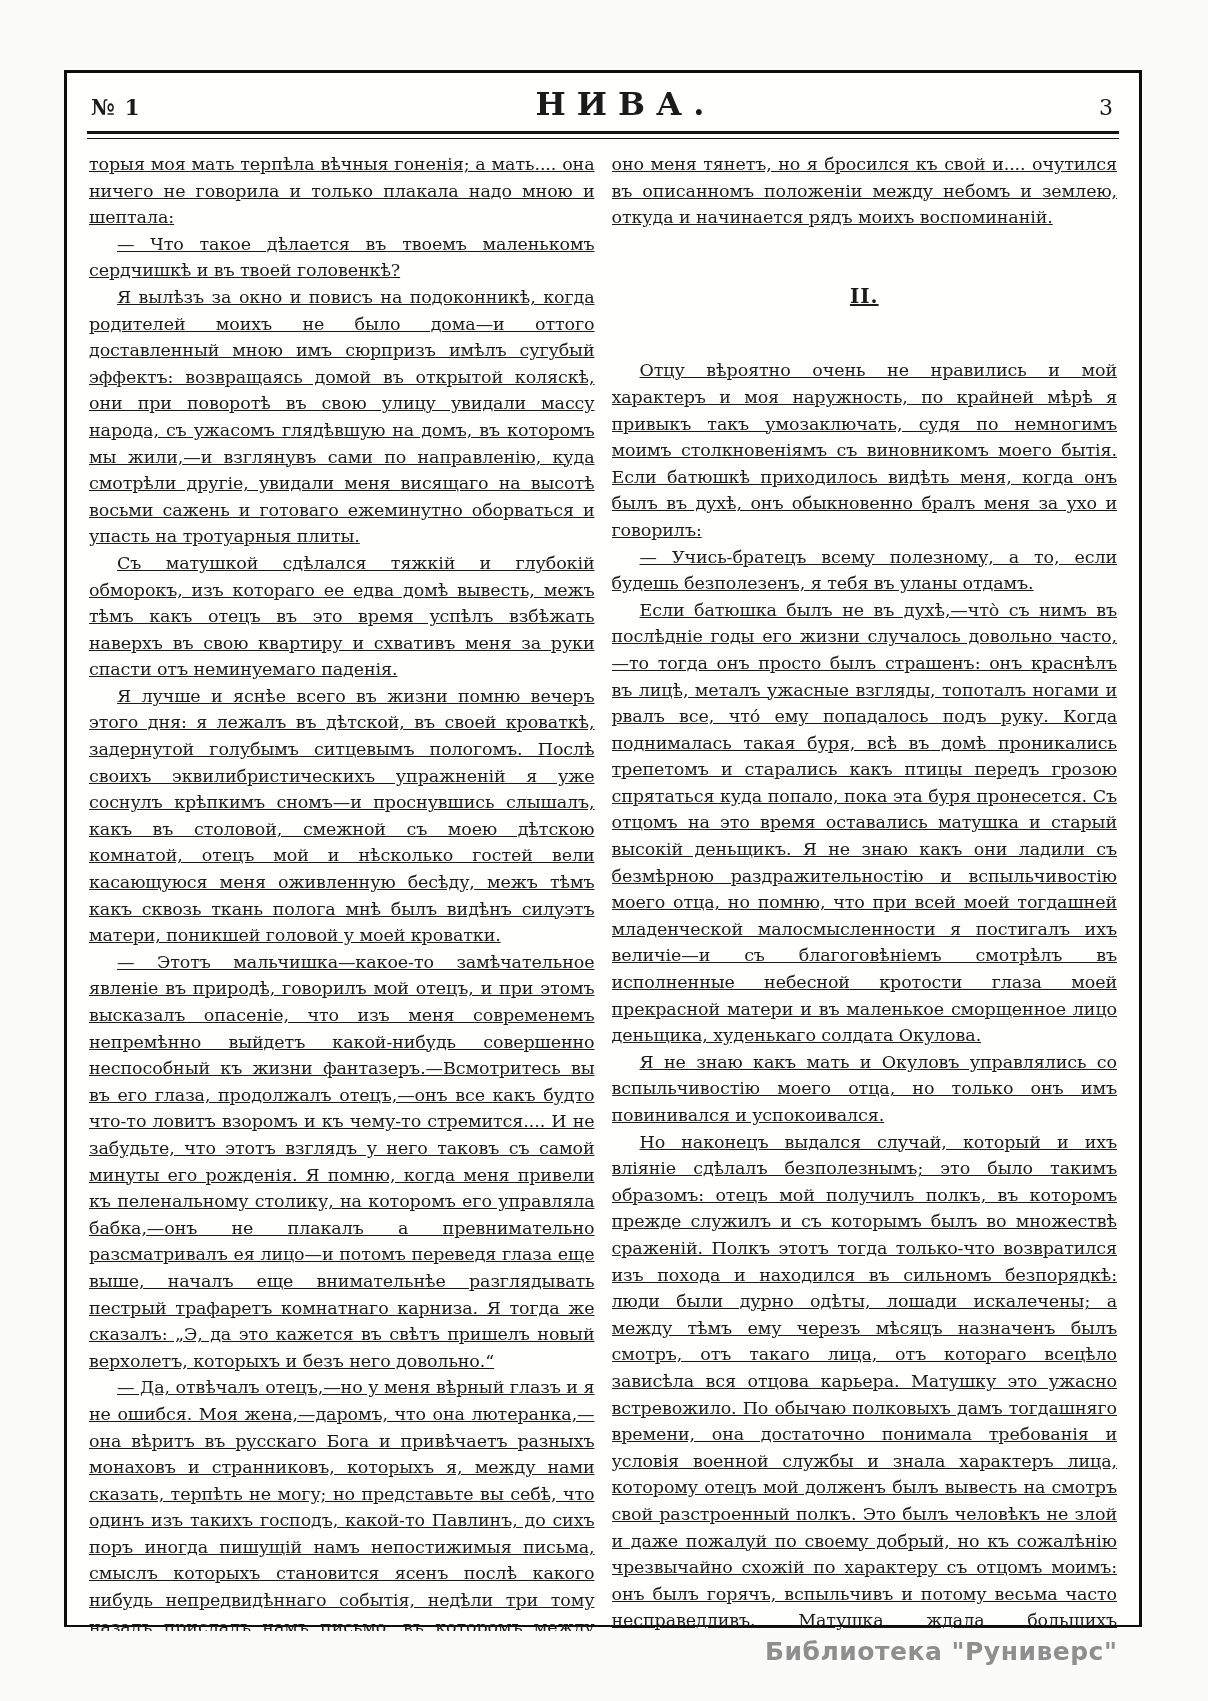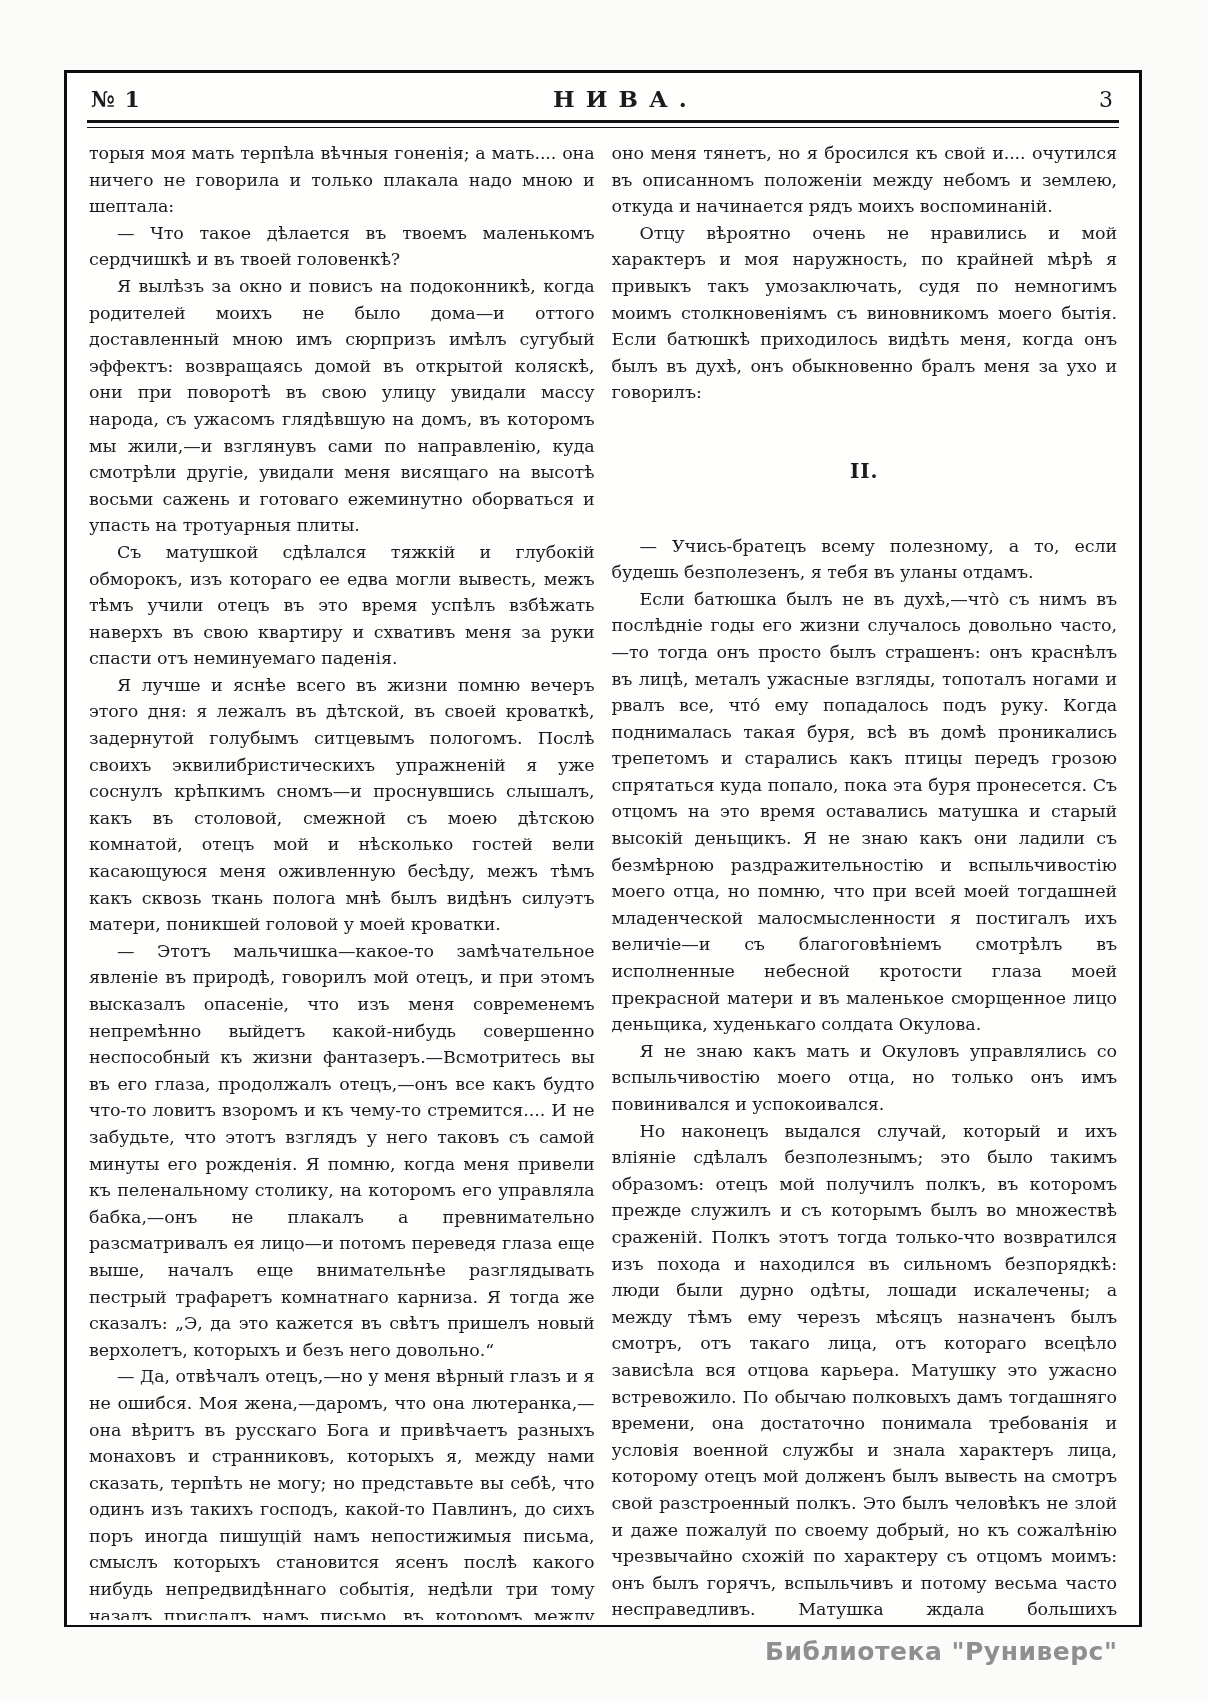--- a/index.html
+++ b/index.html
@@ -24,21 +24,21 @@
     align-items: baseline;
     justify-content: space-between;
     padding: 12px 26px 6px 24px;
   }
   .issue-number {
     font-size: 22px;
     font-weight: 600;
     letter-spacing: 1px;
   }
   .masthead-title {
-    font-size: 23px;
+    font-size: 32px;
     font-weight: 600;
     letter-spacing: 11px;
     text-indent: 11px;
     text-align: center;
     flex: 1;
   }
   .page-number {
     font-size: 22px;
     font-weight: 500;
   }
@@ -46,20 +46,21 @@
     margin: 2px 20px 0 20px;
     height: 4px;
     border-top: 3px solid #141414;
     border-bottom: 1px solid #141414;
   }
   .text-columns {
     display: flex;
     gap: 17px;
     padding: 12px 22px 0 22px;
     height: 1480px;
+    text-decoration: underline;
   }
   .col {
     flex: 1 1 0;
     overflow: hidden;
     text-align: justify;
     font-size: 17.5px;
     line-height: 26.6px;
     letter-spacing: -0.1px;
   }
   .para { margin: 0; text-indent: 28px; }
@@ -95,31 +96,31 @@
   </div>
 
   <div class="header-rule"></div>
 
   <div class="text-columns">
 
     <div class="col">
       <p class="para cont">торыя моя мать терпѣла вѣчныя гоненія; а мать.... она ничего не говорила и только плакала надо мною и шептала:</p>
       <p class="para">— Что такое дѣлается въ твоемъ маленькомъ сердчишкѣ и въ твоей головенкѣ?</p>
       <p class="para">Я вылѣзъ за окно и повисъ на подоконникѣ, когда родителей моихъ не было дома—и оттого доставленный мною имъ сюрпризъ имѣлъ сугубый эффектъ: возвращаясь домой въ открытой коляскѣ, они при поворотѣ въ свою улицу увидали массу народа, съ ужасомъ глядѣвшую на домъ, въ которомъ мы жили,—и взглянувъ сами по направленію, куда смотрѣли другіе, увидали меня висящаго на высотѣ восьми сажень и готоваго ежеминутно оборваться и упасть на тротуарныя плиты.</p>
-      <p class="para">Съ матушкой сдѣлался тяжкій и глубокій обморокъ, изъ котораго ее едва могли вывесть, межъ тѣмъ учили отецъ въ это время успѣлъ взбѣжать наверхъ въ свою квартиру и схвативъ меня за руки спасти отъ неминуемаго паденія.</p>
+      <p class="para">Съ матушкой сдѣлался тяжкій и глубокій обморокъ, изъ котораго ее едва домѣ вывесть, межъ тѣмъ какъ отецъ въ это время успѣлъ взбѣжать наверхъ въ свою квартиру и схвативъ меня за руки спасти отъ неминуемаго паденія.</p>
       <p class="para">Я лучше и яснѣе всего въ жизни помню вечеръ этого дня: я лежалъ въ дѣтской, въ своей кроваткѣ, задернутой голубымъ ситцевымъ пологомъ. Послѣ своихъ эквилибристическихъ упражненій я уже соснулъ крѣпкимъ сномъ—и проснувшись слышалъ, какъ въ столовой, смежной съ моею дѣтскою комнатой, отецъ мой и нѣсколько гостей вели касающуюся меня оживленную бесѣду, межъ тѣмъ какъ сквозь ткань полога мнѣ былъ видѣнъ силуэтъ матери, поникшей головой у моей кроватки.</p>
       <p class="para">— Этотъ мальчишка—какое-то замѣчательное явленіе въ природѣ, говорилъ мой отецъ, и при этомъ высказалъ опасеніе, что изъ меня современемъ непремѣнно выйдетъ какой-нибудь совершенно неспособный къ жизни фантазеръ.—Всмотритесь вы въ его глаза, продолжалъ отецъ,—онъ все какъ будто что-то ловитъ взоромъ и къ чему-то стремится.... И не забудьте, что этотъ взглядъ у него таковъ съ самой минуты его рожденія. Я помню, когда меня привели къ пеленальному столику, на которомъ его управляла бабка,—онъ не плакалъ а превнимательно разсматривалъ ея лицо—и потомъ переведя глаза еще выше, началъ еще внимательнѣе разглядывать пестрый трафаретъ комнатнаго карниза. Я тогда же сказалъ: „Э, да это кажется въ свѣтъ пришелъ новый верхолетъ, которыхъ и безъ него довольно.“</p>
       <p class="para">— Да, отвѣчалъ отецъ,—но у меня вѣрный глазъ и я не ошибся. Моя жена,—даромъ, что она лютеранка,—она вѣритъ въ русскаго Бога и привѣчаетъ разныхъ монаховъ и странниковъ, которыхъ я, между нами сказать, терпѣть не могу; но представьте вы себѣ, что одинъ изъ такихъ господъ, какой-то Павлинъ, до сихъ поръ иногда пишущій намъ непостижимыя письма, смыслъ которыхъ становится ясенъ послѣ какого нибудь непредвидѣннаго событія, недѣли три тому назадъ прислалъ намъ письмо, въ которомъ между всякимъ вздоромъ было сказано: „а плодъ Богу предназначенный Онъ ангеломъ заповѣстъ сохранить во всѣхъ путяхъ и на рукахъ его возьмутъ и не разбіется.“ Повѣрьте, я далекъ отъ суевѣрій, и самъ недавно проучилъ одного ксендза, который показывалъ фальшивое чудо,—но я увѣренъ, что моему мальчишкѣ, когда онъ остался одинъ, здѣсь въ комнатѣ непремѣнно что-нибудь померещилось—и онъ потянулся за этимъ видѣніемъ и очутился за окномъ.</p>
 
     </div>
 
     <div class="col">
       <p class="para cont">оно меня тянетъ, но я бросился къ свой и.... очутился въ описанномъ положеніи между небомъ и землею, откуда и начинается рядъ моихъ воспоминаній.</p>
+      <p class="para section-heading">II.</p>
       <p class="para">Отцу вѣроятно очень не нравились и мой характеръ и моя наружность, по крайней мѣрѣ я привыкъ такъ умозаключать, судя по немногимъ моимъ столкновеніямъ съ виновникомъ моего бытія. Если батюшкѣ приходилось видѣть меня, когда онъ былъ въ духѣ, онъ обыкновенно бралъ меня за ухо и говорилъ:</p>
-      <p class="para section-heading">II.</p>
       <p class="para">— Учись-братецъ всему полезному, а то, если будешь безполезенъ, я тебя въ уланы отдамъ.</p>
       <p class="para">Если батюшка былъ не въ духѣ,—что̀ съ нимъ въ послѣдніе годы его жизни случалось довольно часто,—то тогда онъ просто былъ страшенъ: онъ краснѣлъ въ лицѣ, металъ ужасные взгляды, топоталъ ногами и рвалъ все, что́ ему попадалось подъ руку. Когда поднималась такая буря, всѣ въ домѣ проникались трепетомъ и старались какъ птицы передъ грозою спрятаться куда попало, пока эта буря пронесется. Съ отцомъ на это время оставались матушка и старый высокій деньщикъ. Я не знаю какъ они ладили съ безмѣрною раздражительностію и вспыльчивостію моего отца, но помню, что при всей моей тогдашней младенческой малосмысленности я постигалъ ихъ величіе—и съ благоговѣніемъ смотрѣлъ въ исполненные небесной кротости глаза моей прекрасной матери и въ маленькое сморщенное лицо деньщика, худенькаго солдата Окулова.</p>
       <p class="para">Я не знаю какъ мать и Окуловъ управлялись со вспыльчивостію моего отца, но только онъ имъ повинивался и успокоивался.</p>
       <p class="para">Но наконецъ выдался случай, который и ихъ вліяніе сдѣлалъ безполезнымъ; это было такимъ образомъ: отецъ мой получилъ полкъ, въ которомъ прежде служилъ и съ которымъ былъ во множествѣ сраженій. Полкъ этотъ тогда только-что возвратился изъ похода и находился въ сильномъ безпорядкѣ: люди были дурно одѣты, лошади искалечены; а между тѣмъ ему черезъ мѣсяцъ назначенъ былъ смотръ, отъ такаго лица, отъ котораго всецѣло зависѣла вся отцова карьера. Матушку это ужасно встревожило. По обычаю полковыхъ дамъ тогдашняго времени, она достаточно понимала требованія и условія военной службы и знала характеръ лица, которому отецъ мой долженъ былъ вывесть на смотръ свой разстроенный полкъ. Это былъ человѣкъ не злой и даже пожалуй по своему добрый, но къ сожалѣнію чрезвычайно схожій по характеру съ отцомъ моимъ: онъ былъ горячъ, вспыльчивъ и потому весьма часто несправедливъ. Матушка ждала большихъ непріятностей отъ встрѣчи этихъ двухъ характеровъ въ лицѣ подчиненнаго и начальника. Плохой, богадѣльный видъ полка долженъ былъ произвесть самое дурное впечатлѣніе, а никакихъ надеждъ нельзя было возлагать на то, что осматривающее лицо войдетъ въ разборъ причинъ поставившихъ полкъ въ такое положеніе. Отцу оставалось: или отказаться отъ полка, или же обмундировать и ремонтировать его на свой счетъ. Считая первое знакомъ недостойной трусости, отецъ рѣшился на второе; но это требовало большихъ денегъ, которыхъ у моего отца не было и которыхъ онъ ни у кого не могъ занять въ странѣ, гдѣ къ намъ относились враждебно. Тогда мать, всегда бывшая утѣшителемъ ангеломъ всѣхъ скорбящихъ и сѣтующихъ, поѣхала со мною въ Лифляндію къ бабушкѣ, вдовѣ барона, нѣкогда слу-</p>
     </div>
 
   </div>
 </div>
 
 <div class="watermark">Библиотека "Руниверс"</div>

